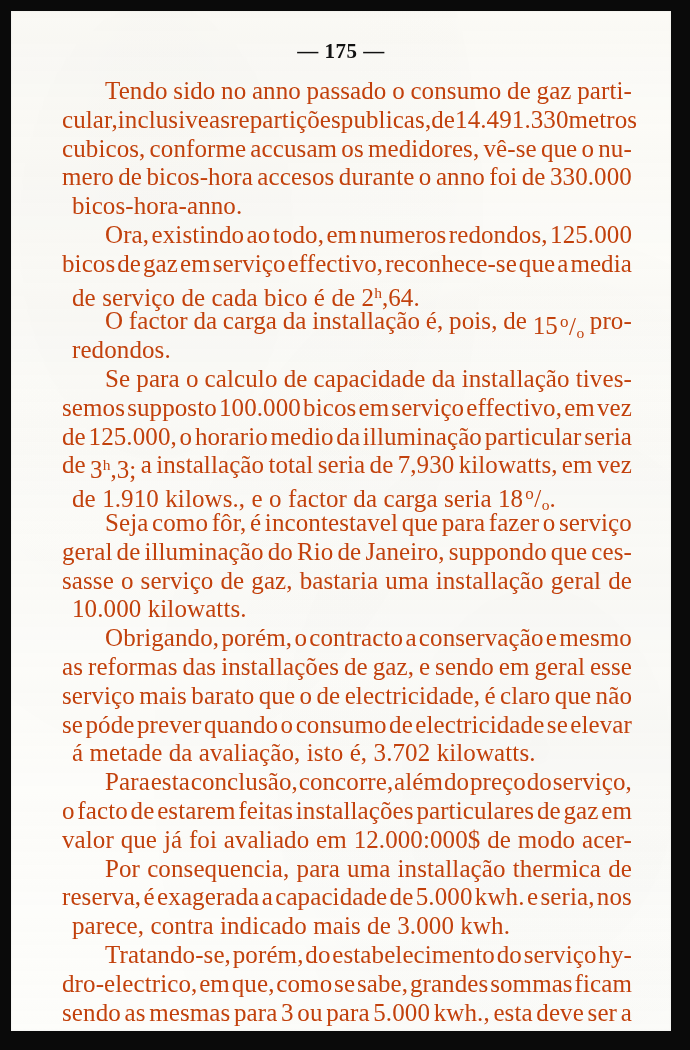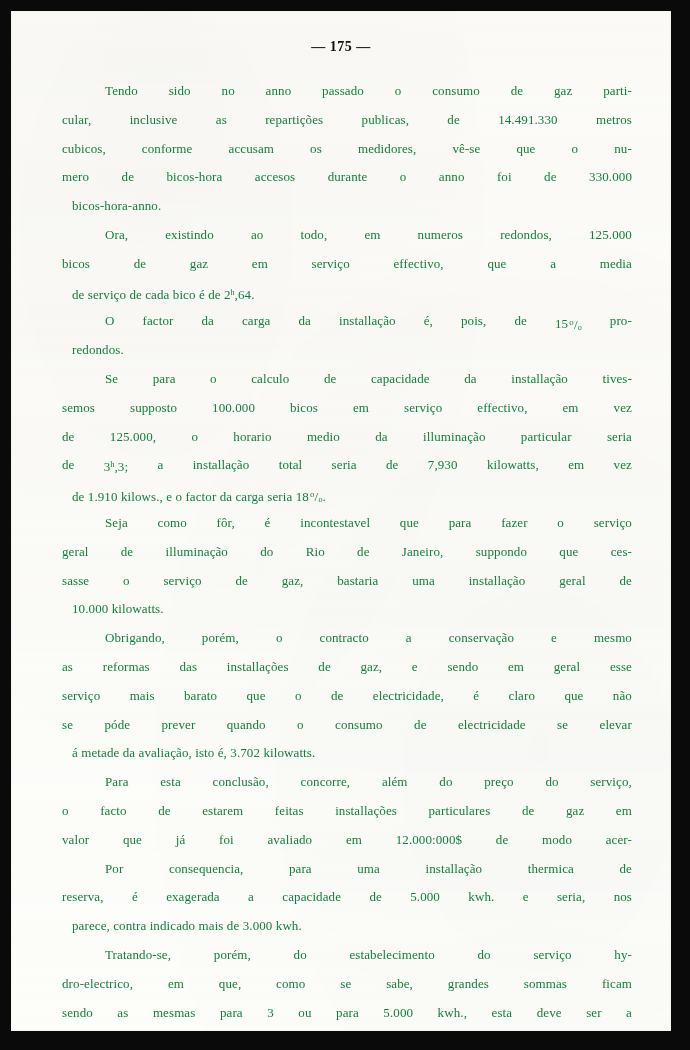--- a/index.html
+++ b/index.html
@@ -48,21 +48,21 @@
     mix-blend-mode: multiply;
     opacity: 0.9;
   }
 
   .page-number {
     position: absolute;
     top: 28px;
     left: 0;
     right: 0;
     text-align: center;
-    font-size: 14px;
+    font-size: 21px;
     font-weight: 700;
     letter-spacing: 0.5px;
     color: #111;
   }
 
   .text-body {
     position: absolute;
     left: 51px;
     top: 66px;
     width: 570px;
@@ -70,22 +70,22 @@
 
   .para {
     margin: 0;
   }
 
   
   .line {
     display: block;
     height: 28.8px;
     line-height: 28.8px;
-    font-size: 13px;
-    color: #15803d;
+    font-size: 25px;
+    color: #c2410c;
     white-space: nowrap;
     letter-spacing: 0.1px;
   }
 
   
   .line.just {
     display: flex;
     justify-content: space-between;
     white-space: pre;
   }
@@ -143,21 +143,21 @@
       <p class="para">
         <span class="line indent just"><span class="w">Tendo</span><span class="w">sido</span><span class="w">no</span><span class="w">anno</span><span class="w">passado</span><span class="w">o</span><span class="w">consumo</span><span class="w">de</span><span class="w">gaz</span><span class="w">parti-</span></span>
         <span class="line just"><span class="w">cular,</span><span class="w">inclusive</span><span class="w">as</span><span class="w">repartições</span><span class="w">publicas,</span><span class="w">de</span><span class="w">14.491.330</span><span class="w">metros</span></span>
         <span class="line just"><span class="w">cubicos,</span><span class="w">conforme</span><span class="w">accusam</span><span class="w">os</span><span class="w">medidores,</span><span class="w">vê-se</span><span class="w">que</span><span class="w">o</span><span class="w">nu-</span></span>
         <span class="line just"><span class="w">mero</span><span class="w">de</span><span class="w">bicos-hora</span><span class="w">accesos</span><span class="w">durante</span><span class="w">o</span><span class="w">anno</span><span class="w">foi</span><span class="w">de</span><span class="w">330.000</span></span>
         <span class="line rag">bicos-hora-anno.</span>
       </p>
 
       <p class="para">
         <span class="line indent just"><span class="w">Ora,</span><span class="w">existindo</span><span class="w">ao</span><span class="w">todo,</span><span class="w">em</span><span class="w">numeros</span><span class="w">redondos,</span><span class="w">125.000</span></span>
-        <span class="line just"><span class="w">bicos</span><span class="w">de</span><span class="w">gaz</span><span class="w">em</span><span class="w">serviço</span><span class="w">effectivo,</span><span class="w">que</span><span class="w">a</span><span class="w">media</span></span>
+        <span class="line just"><span class="w">bicos</span><span class="w">de</span><span class="w">gaz</span><span class="w">em</span><span class="w">serviço</span><span class="w">effectivo,</span><span class="w">reconhece-se</span><span class="w">que</span><span class="w">a</span><span class="w">media</span></span>
         <span class="line rag">de serviço de cada bico é de 2<sup class="hr">h</sup>,64.</span>
       </p>
 
       <p class="para">
         <span class="line indent just"><span class="w">O</span><span class="w">factor</span><span class="w">da</span><span class="w">carga</span><span class="w">da</span><span class="w">installação</span><span class="w">é,</span><span class="w">pois,</span><span class="w">de</span><span class="w">15<span class="pct"> <span class="pct-o">o</span><span class="pct-slash">/</span><span class="pct-z">o</span></span></span><span class="w">pro-</span></span>
         <span class="line rag">redondos.</span>
       </p>
 
       <p class="para">
         <span class="line indent just"><span class="w">Se</span><span class="w">para</span><span class="w">o</span><span class="w">calculo</span><span class="w">de</span><span class="w">capacidade</span><span class="w">da</span><span class="w">installação</span><span class="w">tives-</span></span>

